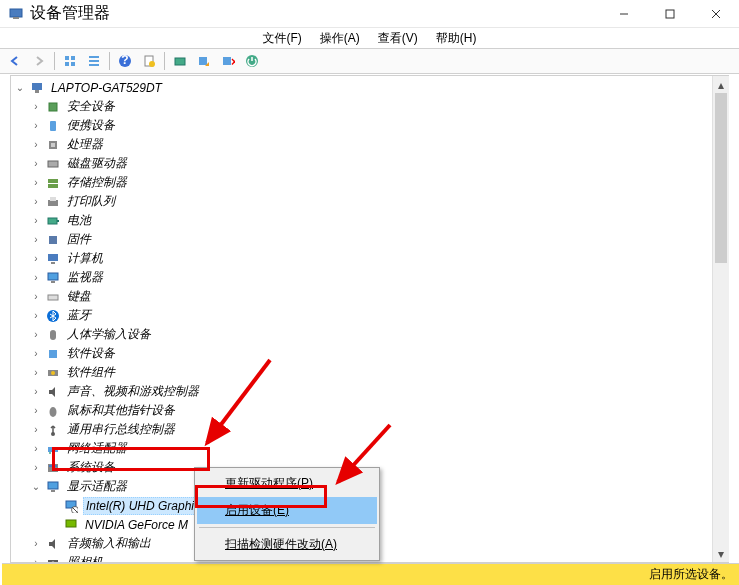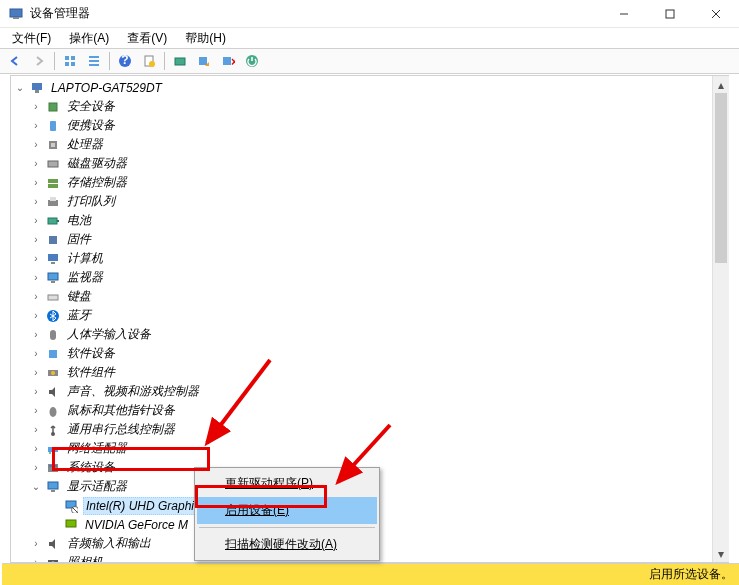--- a/index.html
+++ b/index.html
@@ -1,24 +1,24 @@
 <!DOCTYPE html>
 <html><head>
 <meta charset="utf-8">
 <style>
 * { margin: 0; padding: 0; box-sizing: border-box; font-family: "Microsoft YaHei", "Segoe UI", sans-serif; font-size: 12px; }
 body { background: #fff; width: 739px; height: 585px; overflow: hidden; position: relative; }
 
 .titlebar { height: 28px; background: #fff; display: flex; align-items: center; padding: 0 0 0 8px; border-bottom: 1px solid #e8e8e8; }
 .titlebar .app-icon { width: 16px; height: 16px; margin-right: 6px; }
-.titlebar .title { flex: 1; font-size: 12px; color: #000; }
+.titlebar .title { flex: 1; font-size: 16px; color: #000; }
 .win-controls { display: flex; height: 100%; }
 .win-btn { width: 46px; height: 28px; display: flex; align-items: center; justify-content: center; color: #333; }
 
-.menubar { height: 20px; display: flex; align-items: center; padding: 0 4px; gap: 2px; }
+.menubar { height: 20px; display: flex; align-items: center; padding: 0 4px; gap: 2px; justify-content: center; }
 .menu-item { padding: 2px 8px; font-size: 12px; color: #000; }
 
 .toolbar { height: 26px; border-top: 1px solid #d0d0d0; border-bottom: 1px solid #d0d0d0; display: flex; align-items: center; padding: 0 4px; gap: 2px; background: #fafafa; }
 .tool-btn { width: 22px; height: 22px; display: flex; align-items: center; justify-content: center; border: 1px solid transparent; }
 .tool-sep { width: 1px; height: 18px; background: #c0c0c0; margin: 0 2px; }
 
 .tree-container { position: absolute; top: 75px; left: 10px; right: 10px; bottom: 22px; overflow: auto; background: #fff; border: 1px solid #d0d0d0; }
 .tree { padding: 2px 0; }
 .tree-node { display: flex; align-items: center; height: 19px; padding-left: 4px; white-space: nowrap; }
 .expander { width: 14px; height: 14px; display: flex; align-items: center; justify-content: center; color: #666; font-size: 10px; }

